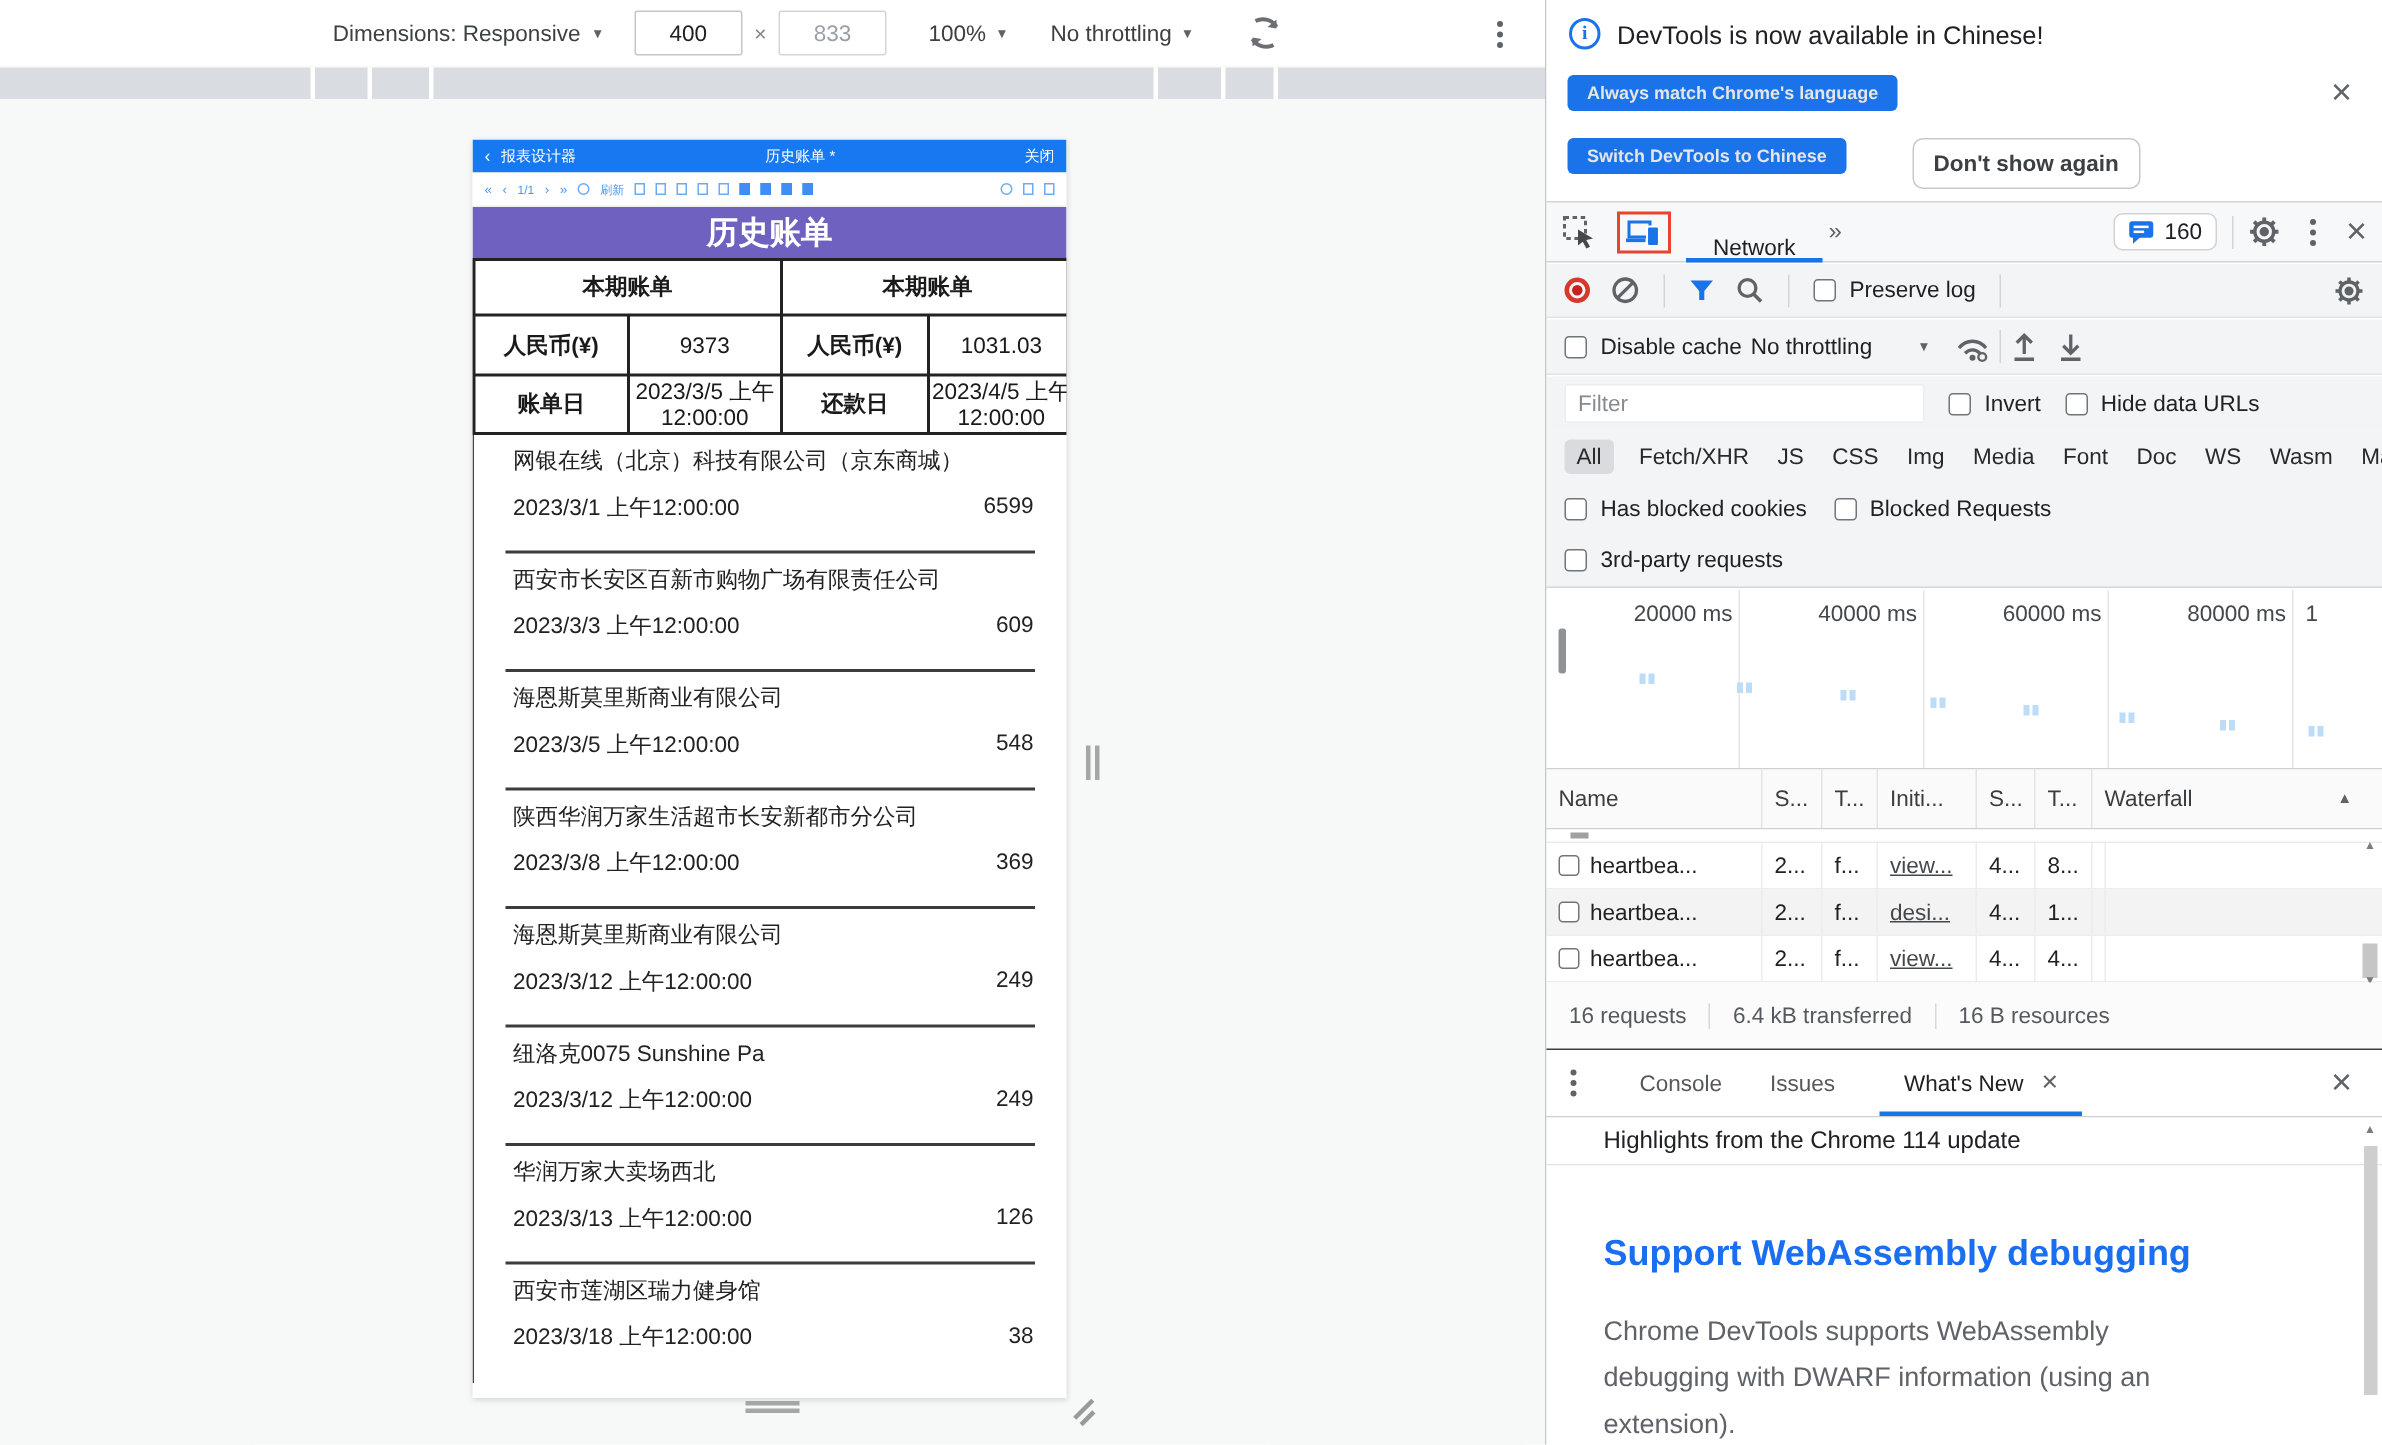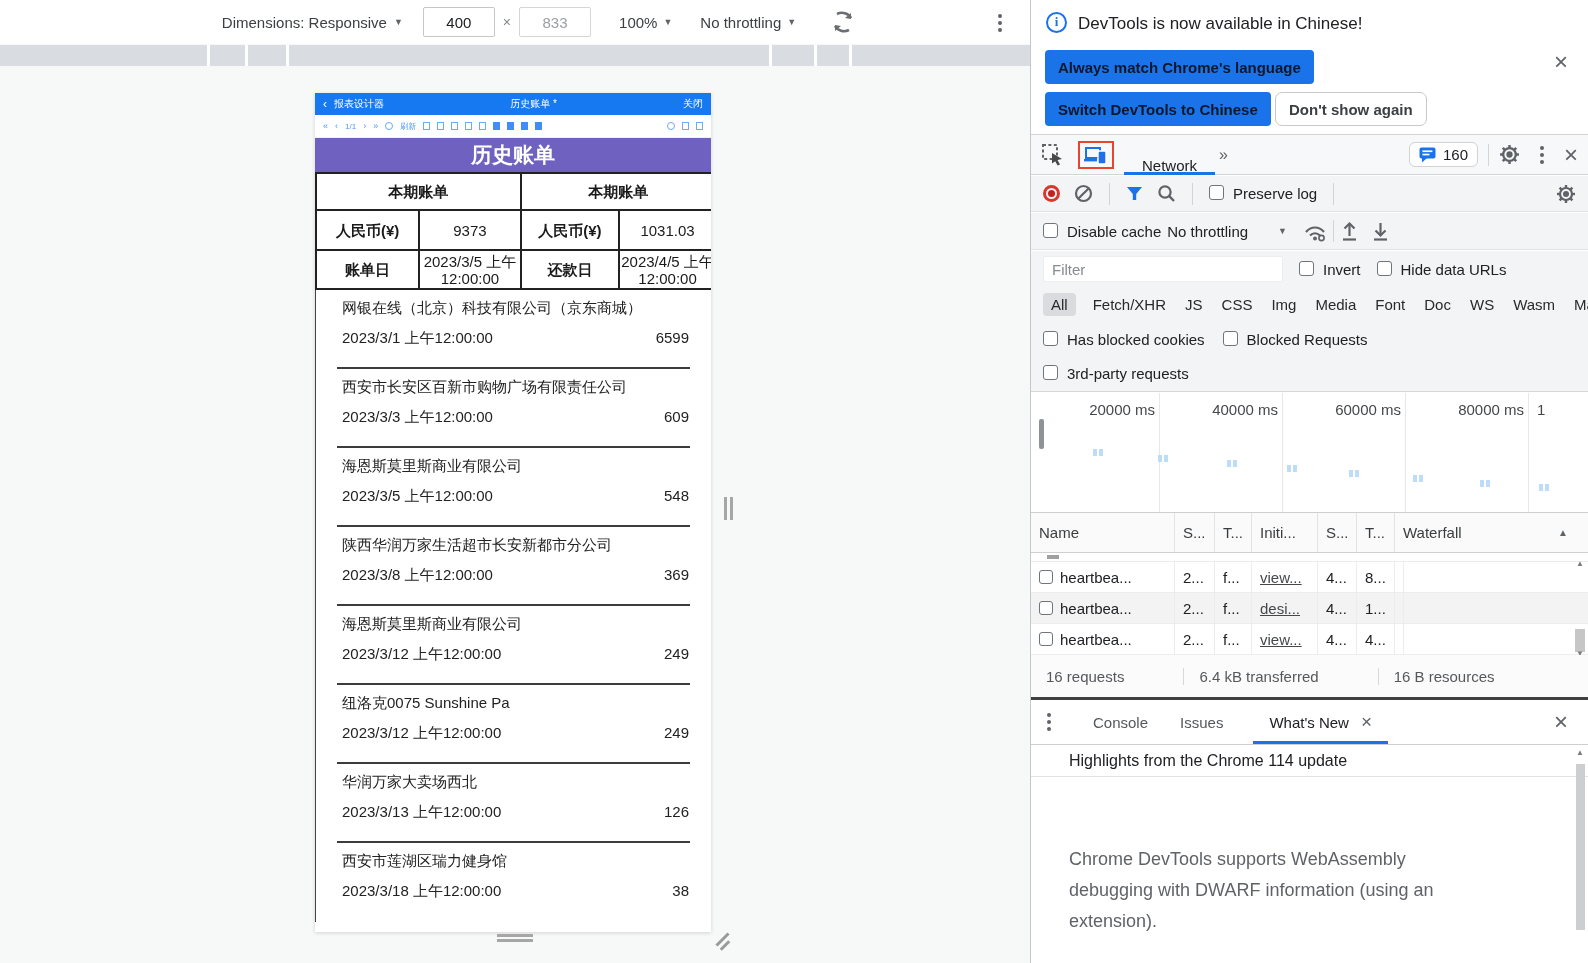--- a/index.html
+++ b/index.html
@@ -72,22 +72,22 @@
 
   
   #devtools { position:absolute; left:1030px; top:0; width:558px; height:963px; background:#fff;
     border-left:1px solid #c3c7cb; color:#202124; }
 
   
   #banner { position:absolute; left:0; top:0; width:100%; height:134px; background:#fff; }
   .info-ic { position:absolute; left:15px; top:12px; width:21px; height:21px; border:2.5px solid #1a73e8;
     border-radius:50%; color:#1a73e8; font-size:13px; font-weight:bold; text-align:center; line-height:16px; font-family:"Liberation Serif",serif;}
   #banner .msg { position:absolute; left:47px; top:14px; font-size:17px; color:#202124; }
-  .btn-blue { position:absolute; height:34px; background:#1a73e8; color:#0f172a; border:none; border-radius:4px;
-    font-size:15px; font-weight:bold; padding:0 13px; font-family:"Liberation Sans",sans-serif; cursor:pointer;}
+  .btn-blue { position:absolute; height:24px; background:#1a73e8; color:#e5e5e5; border:none; border-radius:4px;
+    font-size:12px; font-weight:bold; padding:0 13px; font-family:"Liberation Sans",sans-serif; cursor:pointer;}
   .btn-ghost { position:absolute; height:34px; background:#fff; color:#3c4043; border:1px solid #c7c9cc;
     border-radius:7px; font-size:15px; font-weight:bold; padding:0 13px; font-family:"Liberation Sans",sans-serif; cursor:pointer;}
   .xclose { color:#5f6368; font-size:24px; line-height:20px; cursor:pointer; }
   #banner .xclose { position:absolute; right:20px; top:52px; }
 
   
   #tabbar { position:absolute; left:0; top:134px; width:100%; height:41px; background:#f7f8f9;
     border-top:1px solid #d4d4d4; border-bottom:1px solid #d4d4d4; display:flex; align-items:center; padding:0 10px;}
   .redbox { border:2px solid #e8442e; padding:2px 4px; margin-left:14px; display:flex; align-items:center;}
   .tab { position:relative; height:100%; display:flex; align-items:flex-end; padding:0 18px;
@@ -105,21 +105,21 @@
   #rowA { top:176px; height:36px; border-bottom:1px solid #e2e2e2; gap:14px;}
   #rowB { top:213px; height:37px; border-bottom:1px solid #e2e2e2; gap:2px;}
   #rowC { top:251px; height:36px; gap:16px;}
   #rowD { top:287px; height:35px; gap:15px; overflow:hidden; white-space:nowrap;}
   #rowE { top:322px; height:34px; gap:18px;}
   #rowF { top:356px; height:36px; border-bottom:1px solid #d6d6d6; gap:10px;}
 
   .rec { width:17px; height:17px; border:3px solid #d7372c; border-radius:50%; position:relative;}
   .rec::after { content:""; position:absolute; left:2px; top:2px; width:7px; height:7px; background:#c5221f; border-radius:50%;}
   .cbx { width:15px; height:15px; border:1.5px solid #70757a; border-radius:3px; background:#fff; flex:none; cursor:pointer;}
-  .cblbl { display:flex; gap:9px; }
+  .cblbl { display:flex; align-items:center; gap:9px; }
   .filter-input { width:240px; height:26px; border:1px solid #eceef0; border-radius:2px; background:#fff;
     font-size:15px; padding:0 8px; color:#202124; font-family:"Liberation Sans",sans-serif;}
   .filter-input::placeholder { color:#868b90; }
   .chip { padding:3px 2px; color:#28292b; cursor:pointer;}
   .chip.active { background:#d9dbde; border-radius:4px; padding:3px 8px;}
   .ddown { display:flex; align-items:center; cursor:pointer;}
   .ddown .caret { margin-left:30px; }
   .spacer { flex:1; }
 
   
@@ -148,21 +148,21 @@
     flex:none; overflow:hidden; white-space:nowrap;}
   .nc .cbx { width:14px; height:14px; margin-right:7px; }
   .ilink { text-decoration:underline; color:#45484b; cursor:pointer;}
   .wf-cell { position:relative; }
   .vsb { position:absolute; right:1px; top:557px; width:13px; height:101px; }
   .vsb .sa { position:absolute; left:2px; font-size:8px; color:#7c7c7c; }
   .vsb .thumb { position:absolute; left:1px; top:72px; width:10px; height:23px; background:#c6c6c6; }
 
   
   #sumbar { position:absolute; left:0; top:655px; width:100%; height:45px; background:#fbfbfb;
-    border-bottom:3px solid #404040; display:flex; align-items:center; font-size:15px; color:#55585c;gap:44px; }
+    border-bottom:1px solid #404040; display:flex; align-items:center; font-size:15px; color:#55585c; }
   #sumbar span { padding:0 15px; }
   #sumbar span + span { border-left:1px solid #d8d8d8; }
 
   
   #drawer-tabs { position:absolute; left:0; top:700px; width:100%; height:45px; background:#fff;
     border-bottom:1px solid #cfcfcf; display:flex; align-items:center; font-size:15px; color:#55585c; padding:0 16px;}
   #drawer-tabs .vdots { margin-right:26px; }
   .dtab { padding:0 16px; height:100%; display:flex; align-items:center; cursor:pointer; position:relative;}
   .dtab.active { color:#202124;justify-content:space-between; }
   .dtab.active::after { content:""; position:absolute; left:0; right:0; bottom:0; height:3px; background:#1a73e8;}
@@ -671,20 +671,21 @@
     <span class="dtab active" style="margin-left:14px">
       <span>What's New</span>
       <span class="xclose">×</span>
     </span>
     <span class="xclose">×</span>
   </div>
 
   <div id="wn-header">Highlights from the Chrome 114 update</div>
 
   <div id="wn-article">
+    <h2>Support WebAssembly debugging</h2>
     <p>Chrome DevTools supports WebAssembly debugging with DWARF information (using an extension).</p>
   </div>
 
   <div class="wn-scroll">
     <span class="sa">▲</span>
     <i class="thumb"></i>
   </div>
 </div>
 
 </body></html>

